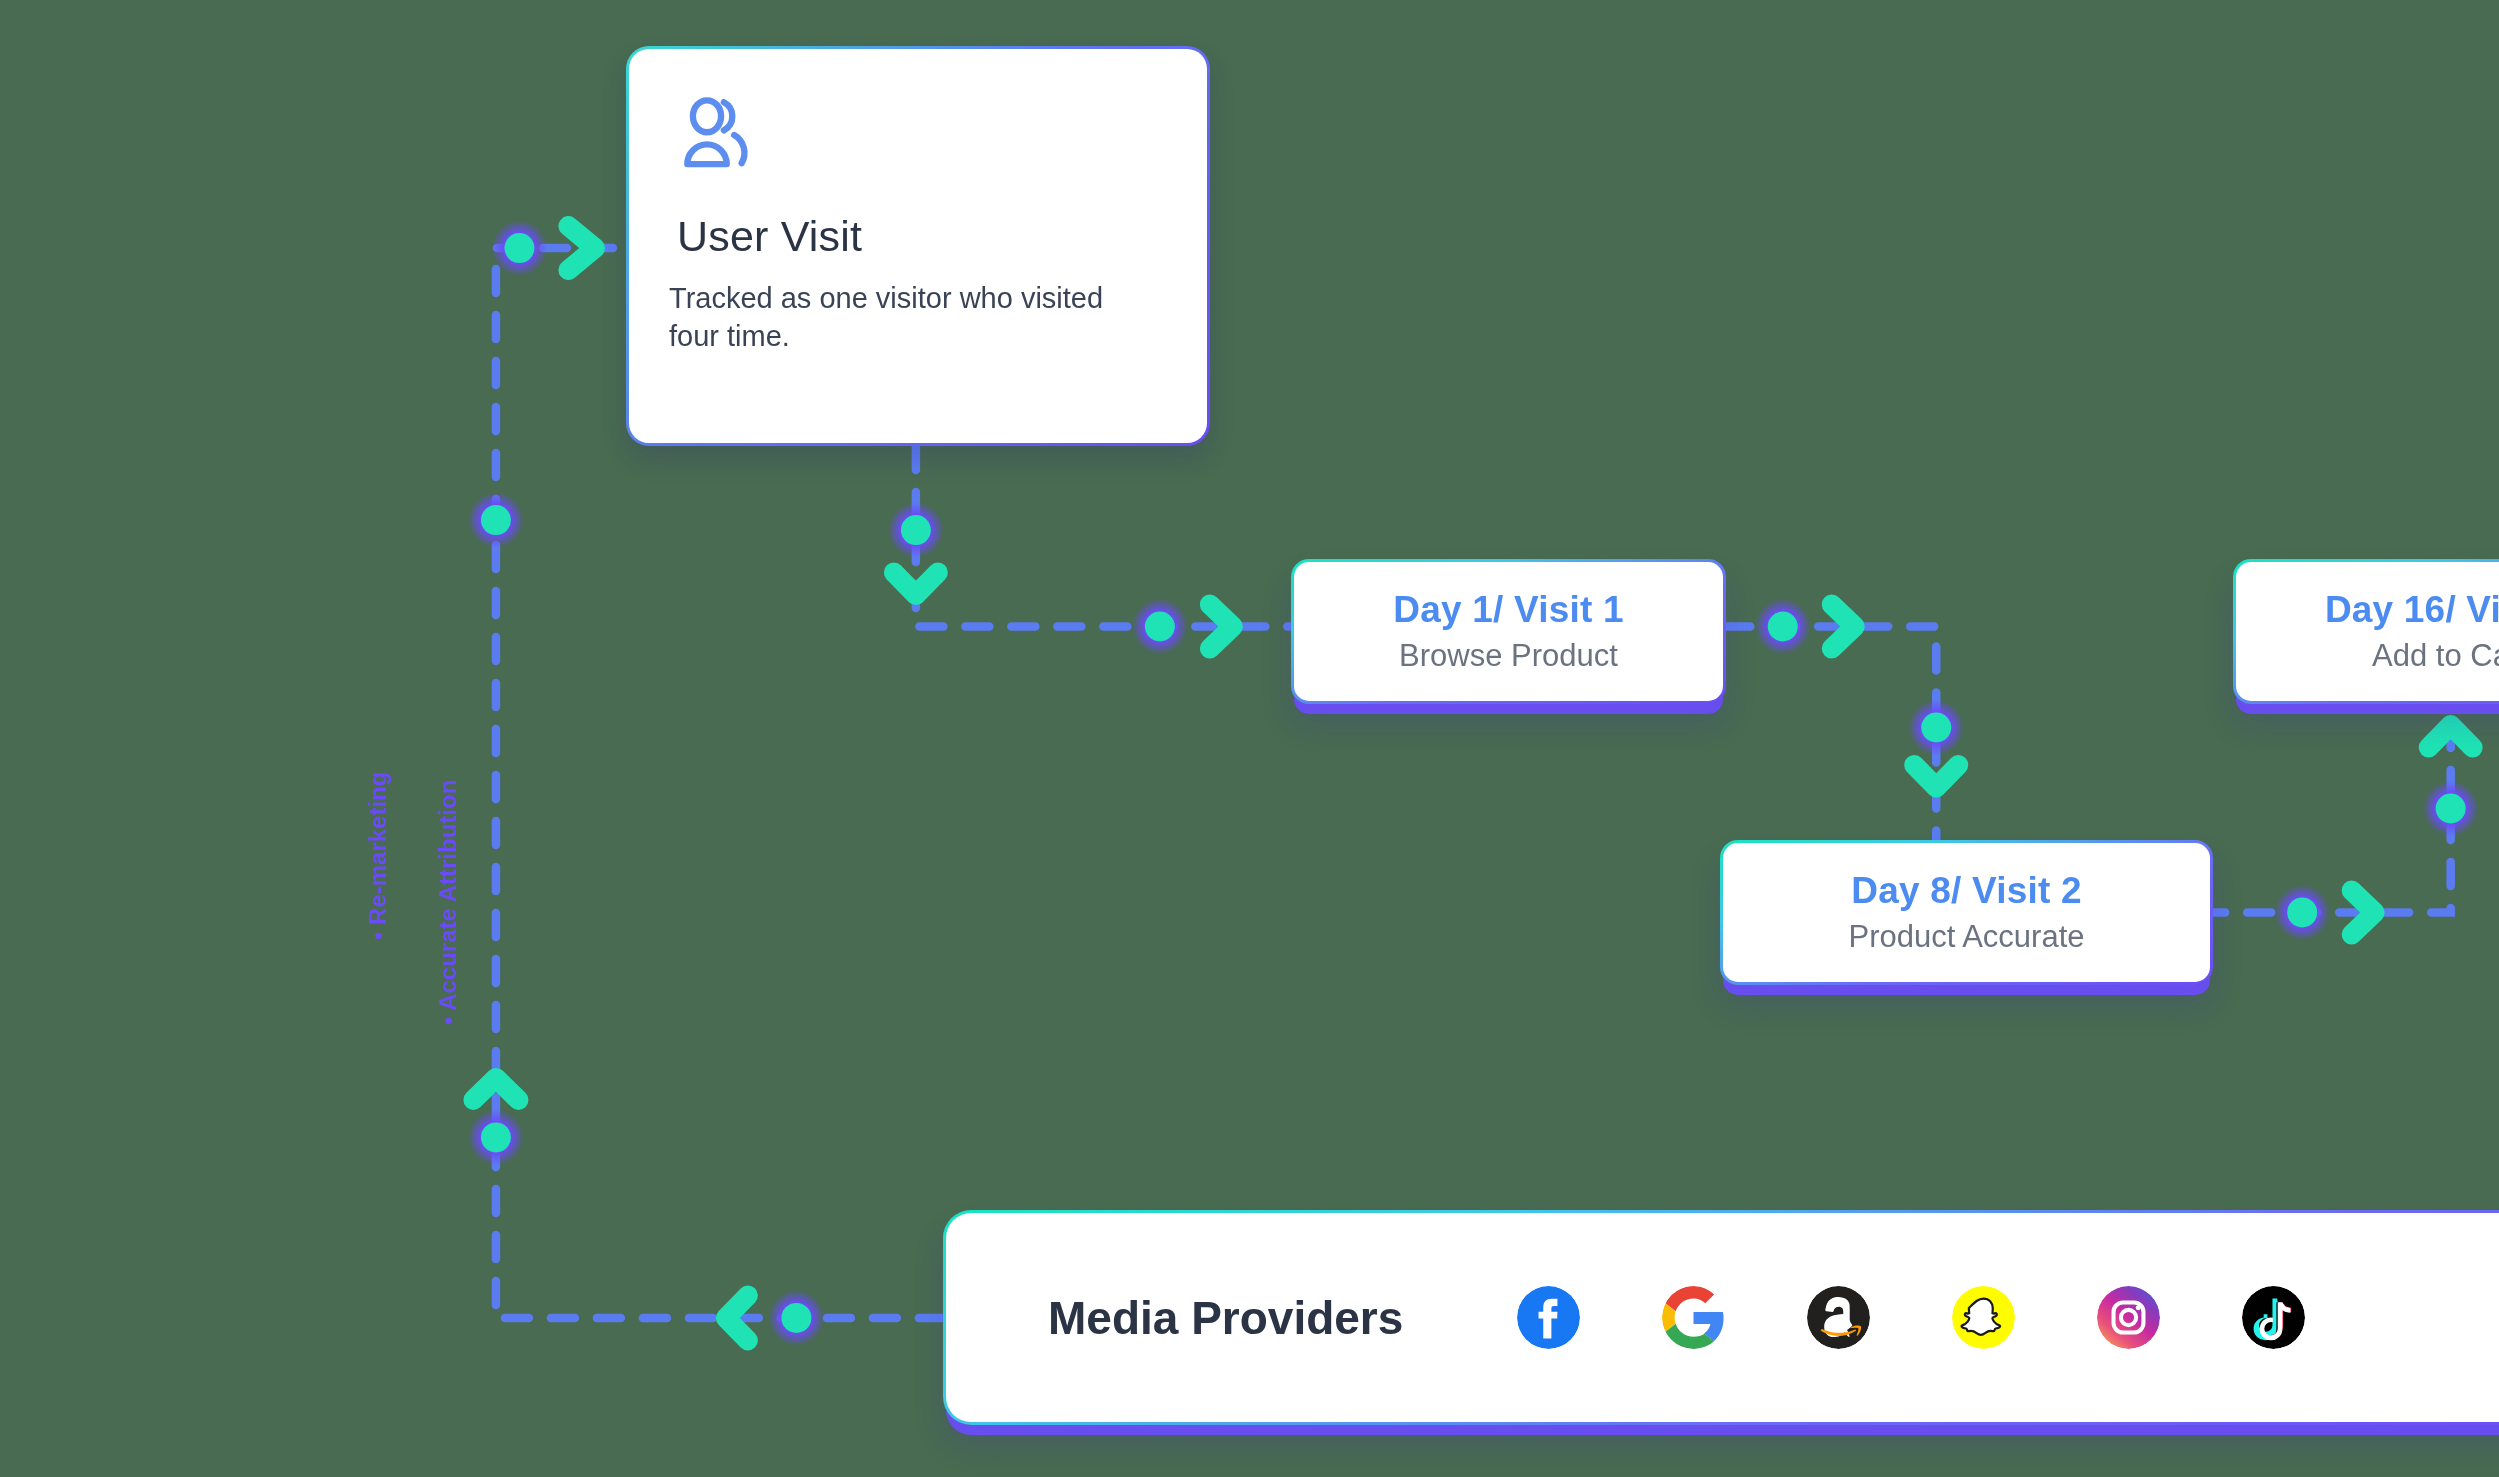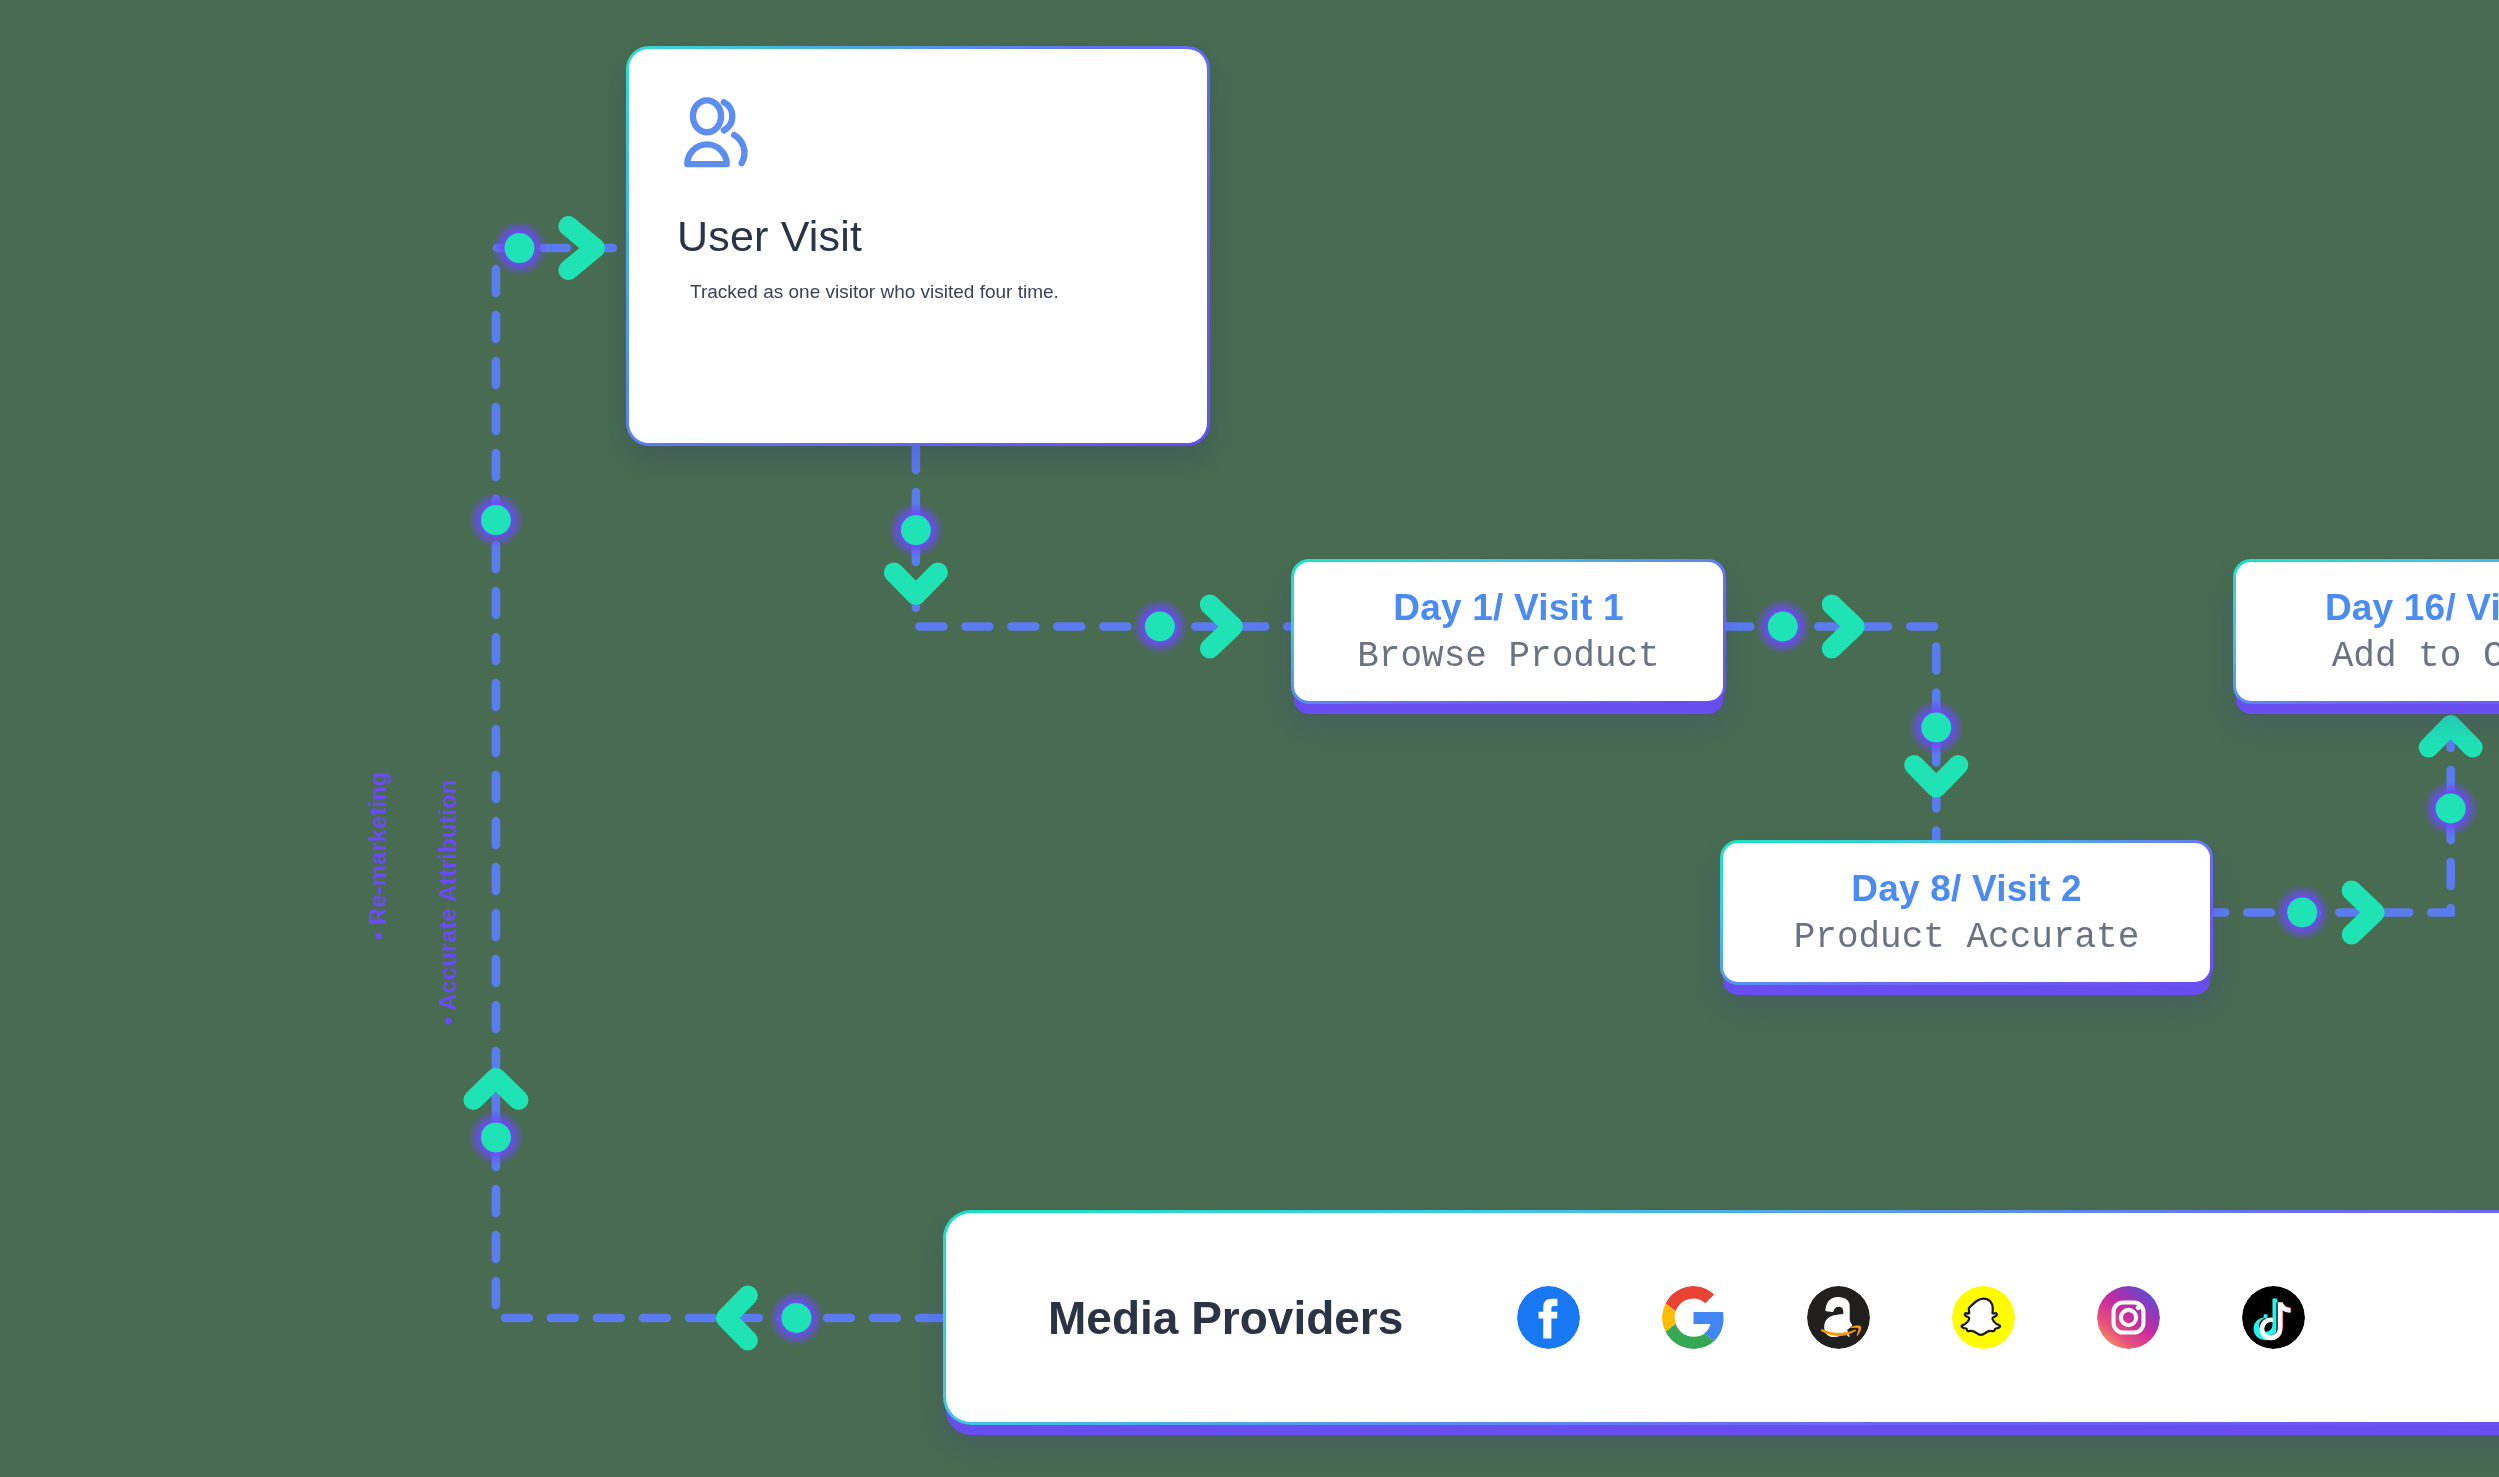--- a/index.html
+++ b/index.html
@@ -20,26 +20,26 @@
 
   
   #user-visit-card{left:626px;top:46px;width:584px;height:400px;
      border-radius:23px;padding:23px 0 0 0;
      box-shadow:0 13px 25px rgba(40,30,120,0.18);
      background:linear-gradient(#fff,#fff) padding-box,
        linear-gradient(135deg,#3AD9D1 0%, #5F77F2 45%, #6A4BF7 100%) border-box;
      border:3px solid transparent;}
   #user-visit-card .uv-icon{margin:23px 0 0 48px;}
   .uv-title{font-size:43px;font-weight:normal;color:#2B3445;margin:35px 0 0 48px;letter-spacing:0.2px;}
-  .uv-sub{font-size:19px;line-height:1.30;color:#3A4355;margin:19px 0 0 61px;max-width:440px;}
+  .uv-sub{font-size:29px;line-height:1.30;color:#3A4355;margin:19px 0 0 40px;max-width:440px;}
 
   
   .step{display:flex;flex-direction:column;align-items:center;justify-content:center;}
   .step .t1{font-size:37px;font-weight:bold;color:#4C8BF0;letter-spacing:0.2px;white-space:nowrap;}
-  .step .t2{font-size:36px;color:#6B7280;margin-top:7px;white-space:nowrap;font-family:Liberation Mono, monospace;}
+  .step .t2{font-size:31px;color:#6B7280;margin-top:7px;white-space:nowrap;}
 
   #card-visit1{left:1291px;top:559px;width:435px;height:145px;}
   #card-visit2{left:1720px;top:840px;width:493px;height:145px;}
   #card-visit3{left:2233px;top:559px;width:435px;height:145px;}
 
   
   #media-bar{left:943px;top:1210px;width:1700px;height:215px;border-radius:28px;
      display:flex;align-items:center;}
   .mp-label{font-size:46px;font-weight:bold;color:#2B3445;margin-left:102px;white-space:nowrap;}
   .mp-icons{display:flex;align-items:center;gap:82px;margin-left:114px;}

